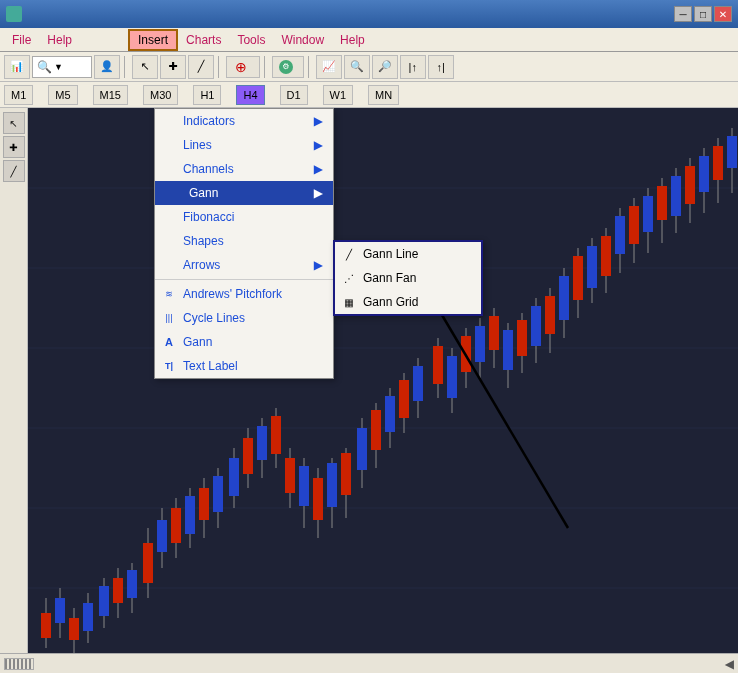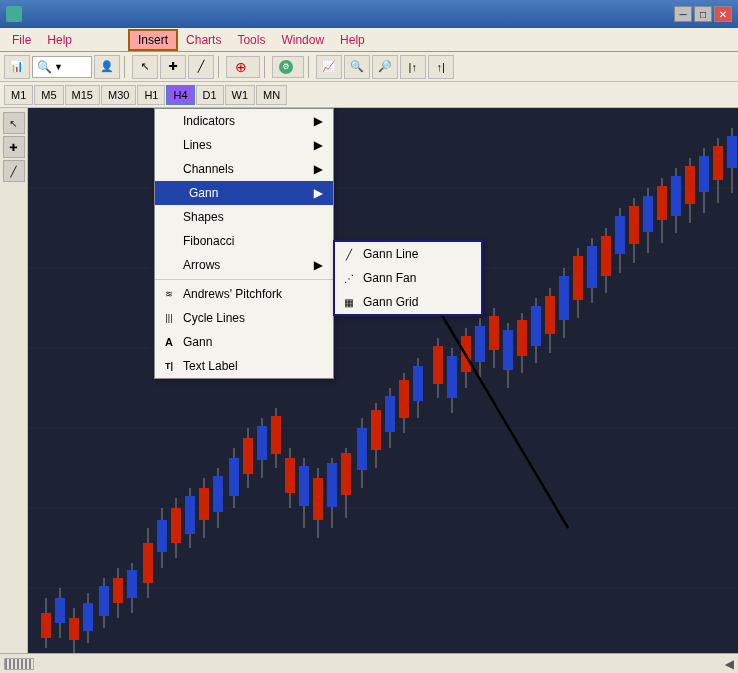--- a/index.html
+++ b/index.html
@@ -47,21 +47,21 @@
     }
     .tb-separator { width: 4px; height: 22px; border-left: 1px solid #aaa; margin: 0 2px; }
     .tb-dropdown {
       height: 22px; background: #fff; border: 1px solid #aaa;
       display: flex; align-items: center; padding: 0 4px; gap: 2px; min-width: 60px;
     }
 
     
     .chart-toolbar {
       display: flex; align-items: center; background: #f0ece0;
-      height: 26px; border-bottom: 1px solid #bbb; padding: 0 4px; gap: 1px;
+      height: 26px; border-bottom: 1px solid #bbb; padding: 0 4px; gap: 15px;
     }
     .chart-tb-btn {
       padding: 2px 6px; height: 20px; background: #e8e4d8; border: 1px solid #bbb;
       cursor: pointer; font-size: 11px; display: flex; align-items: center;
     }
     .chart-tb-btn.active { background: #8b5cf6; border-color: #5880b0; }
 
     
     .main-area {
       display: flex; height: calc(673px - 28px - 24px - 30px - 26px - 20px);
@@ -92,21 +92,21 @@
     }
     .bottom-status { font-size: 11px; color: #333; }
 
     
     .dropdown-menu {
       position: absolute; background: #f5f3ee; border: 1px solid #888;
       box-shadow: 2px 2px 6px rgba(0,0,0,0.3); z-index: 1000; min-width: 160px;
     }
     .dropdown-item {
       display: flex; align-items: center; padding: 4px 10px 4px 6px;
-      cursor: pointer; font-size: 12px; color: #000000; gap: 6px;
+      cursor: pointer; font-size: 12px; color: #1d4ed8; gap: 6px;
       white-space: nowrap; height: 24px;
     }
     .dropdown-item.highlighted { background: #316ac5; color: white; }
     .dropdown-item .arrow { margin-left: auto; }
     .dropdown-separator { height: 1px; background: #ccc; margin: 2px 0; }
     .dropdown-icon { width: 16px; height: 16px; display: flex; align-items: center; justify-content: center; font-size: 10px; flex-shrink: 0; }
 
     
     .submenu {
       position: absolute; background: #f5f3ee; border: 2px solid #1a1a80;
@@ -350,25 +350,25 @@
         <span>Channels</span>
         <span class="arrow">▶</span>
       </div>
       <div class="dropdown-item highlighted" style="background:#2244aa; color:white;padding-left:12px;">
         <span class="dropdown-icon"></span>
         <span>Gann</span>
         <span class="arrow">▶</span>
       </div>
       <div class="dropdown-item">
         <span class="dropdown-icon"></span>
+        <span>Fibonacci</span>
+      </div>
+      <div class="dropdown-item">
+        <span class="dropdown-icon"></span>
         <span>Shapes</span>
-      </div>
-      <div class="dropdown-item">
-        <span class="dropdown-icon"></span>
-        <span>Fibonacci</span>
       </div>
       <div class="dropdown-item">
         <span class="dropdown-icon"></span>
         <span>Arrows</span>
         <span class="arrow">▶</span>
       </div>
       <div class="dropdown-separator"></div>
       <div class="dropdown-item">
         <span class="dropdown-icon" style="font-size:9px;">≋</span>
         <span>Andrews' Pitchfork</span>

